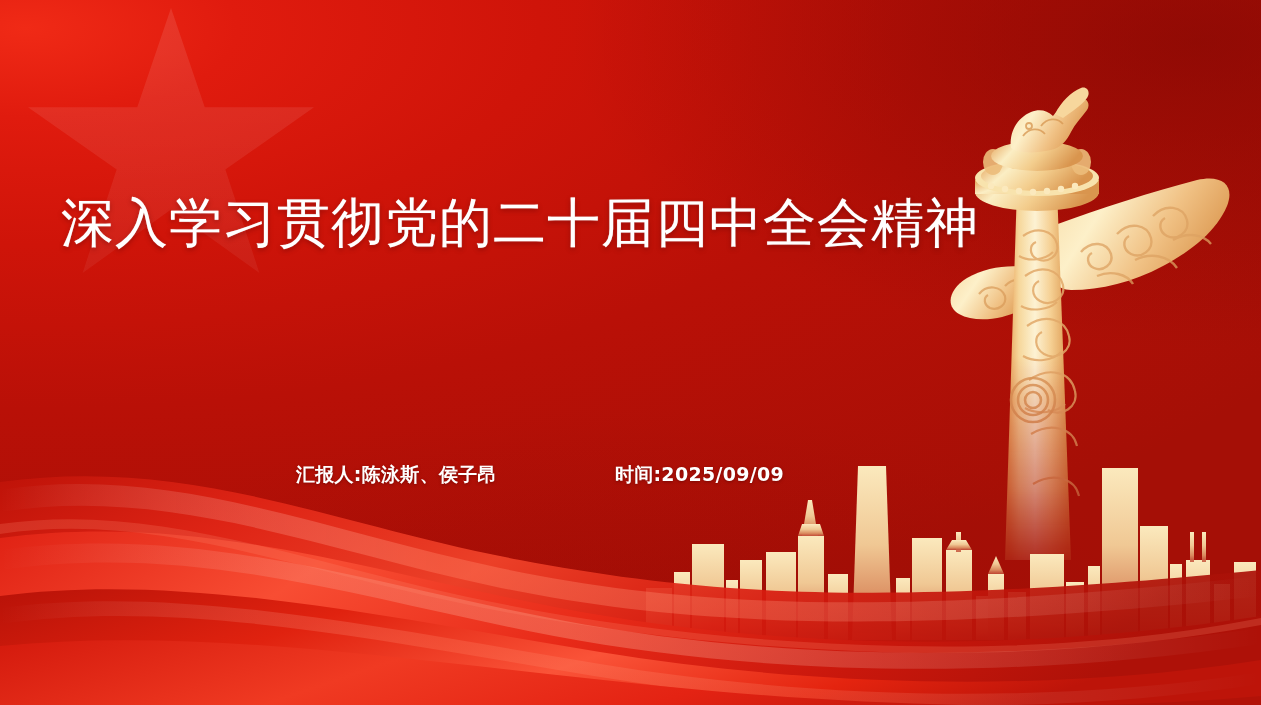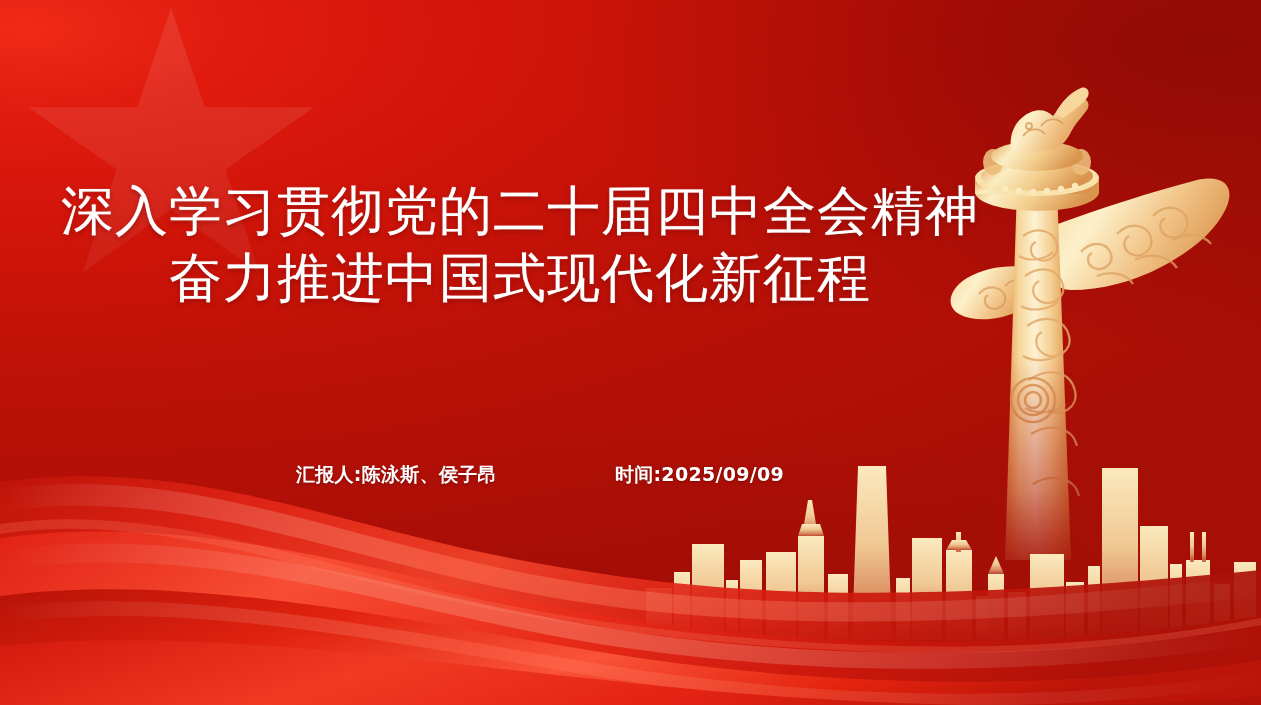--- a/index.html
+++ b/index.html
@@ -62,20 +62,21 @@
   }
   .title-line{
     font-family:"Liberation Serif","DejaVu Serif",serif;
     font-size:53px;
     line-height:67px;
     letter-spacing:1px;
     color:#ffffff;
     font-weight:400;
     white-space:nowrap;
     text-shadow:0 2px 5px rgba(90,0,0,.45), 0 0 1px rgba(255,255,255,.6);
+    margin-top:12px;
   }
 
   .meta{
     position:absolute;top:462px;left:0;width:1080px;
     z-index:9;
     display:flex;
     justify-content:center;
     gap:118px;
     pointer-events:none;
   }
@@ -327,21 +328,20 @@
       <path d="M0,226 C200,206 420,242 660,266 C880,288 1080,292 1261,276 L1261,285 L0,285 Z" fill="url(#rb4)"></path>
 
       <path d="M0,104 C140,84 270,130 420,166 C560,200 720,222 900,226
                C1040,229 1160,218 1261,198 L1261,205 C1150,226 1020,236 880,232
                C700,226 544,204 402,170 C258,136 134,94 0,114 Z" fill="#ff8f70" opacity=".22"></path>
     </svg>
   </div>
 
   <div class="titles">
     <div class="title-line">深入学习贯彻党的二十届四中全会精神</div>
-    <div class="title-line">奋力推进中国式现代化新征程</div>
   </div>
 
   <div class="meta">
     <div class="meta-item">汇报人:陈泳斯、侯子昂</div>
     <div class="meta-item">时间:2025/09/09</div>
   </div>
 
 </div>
 
 </body></html>

